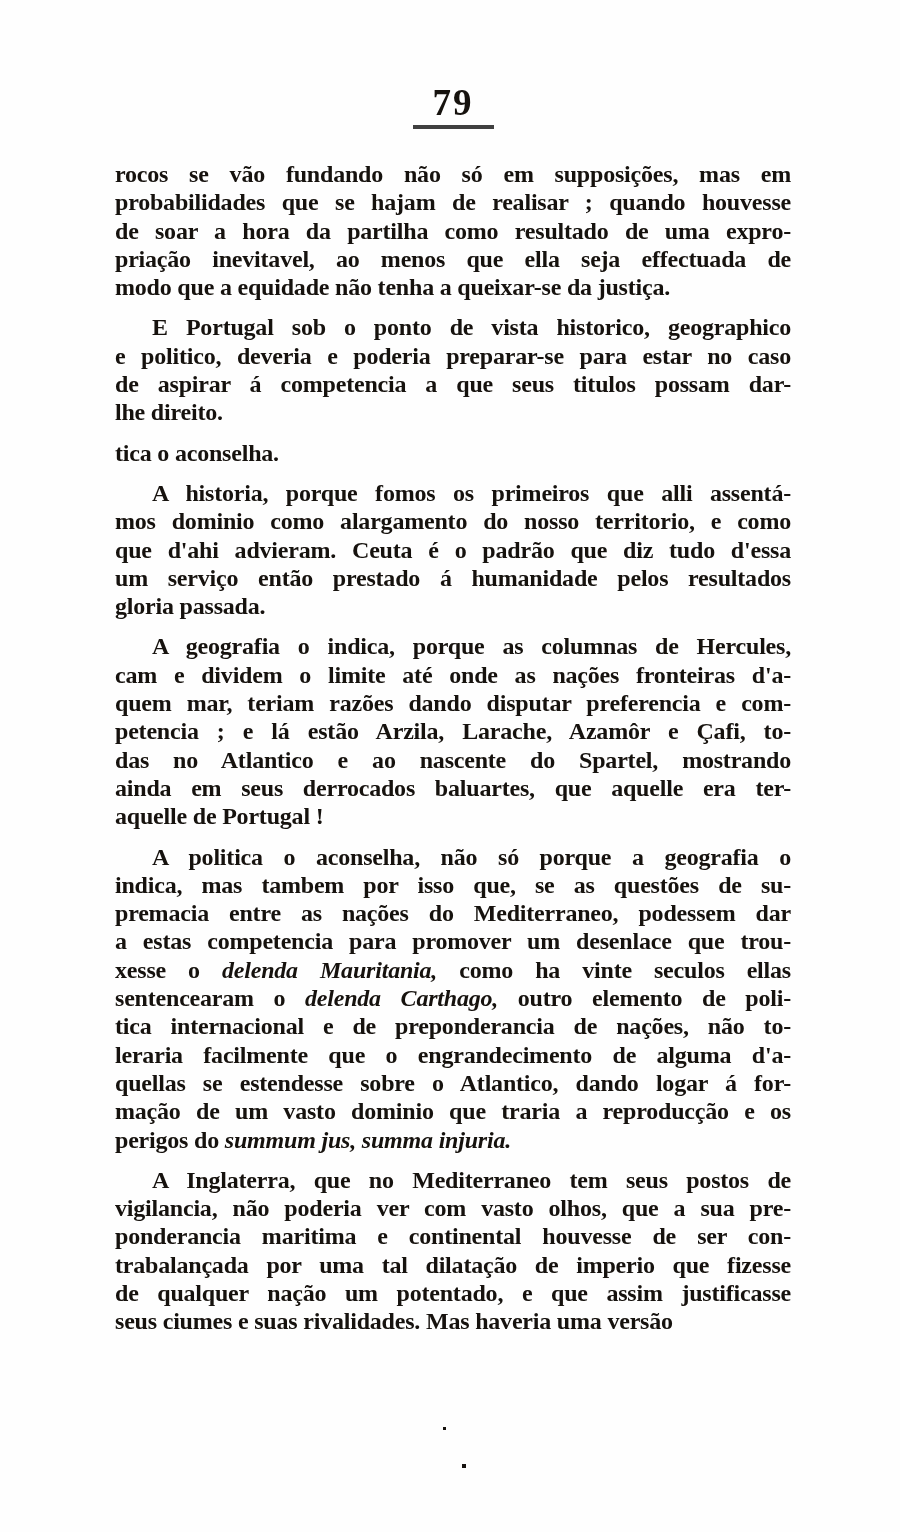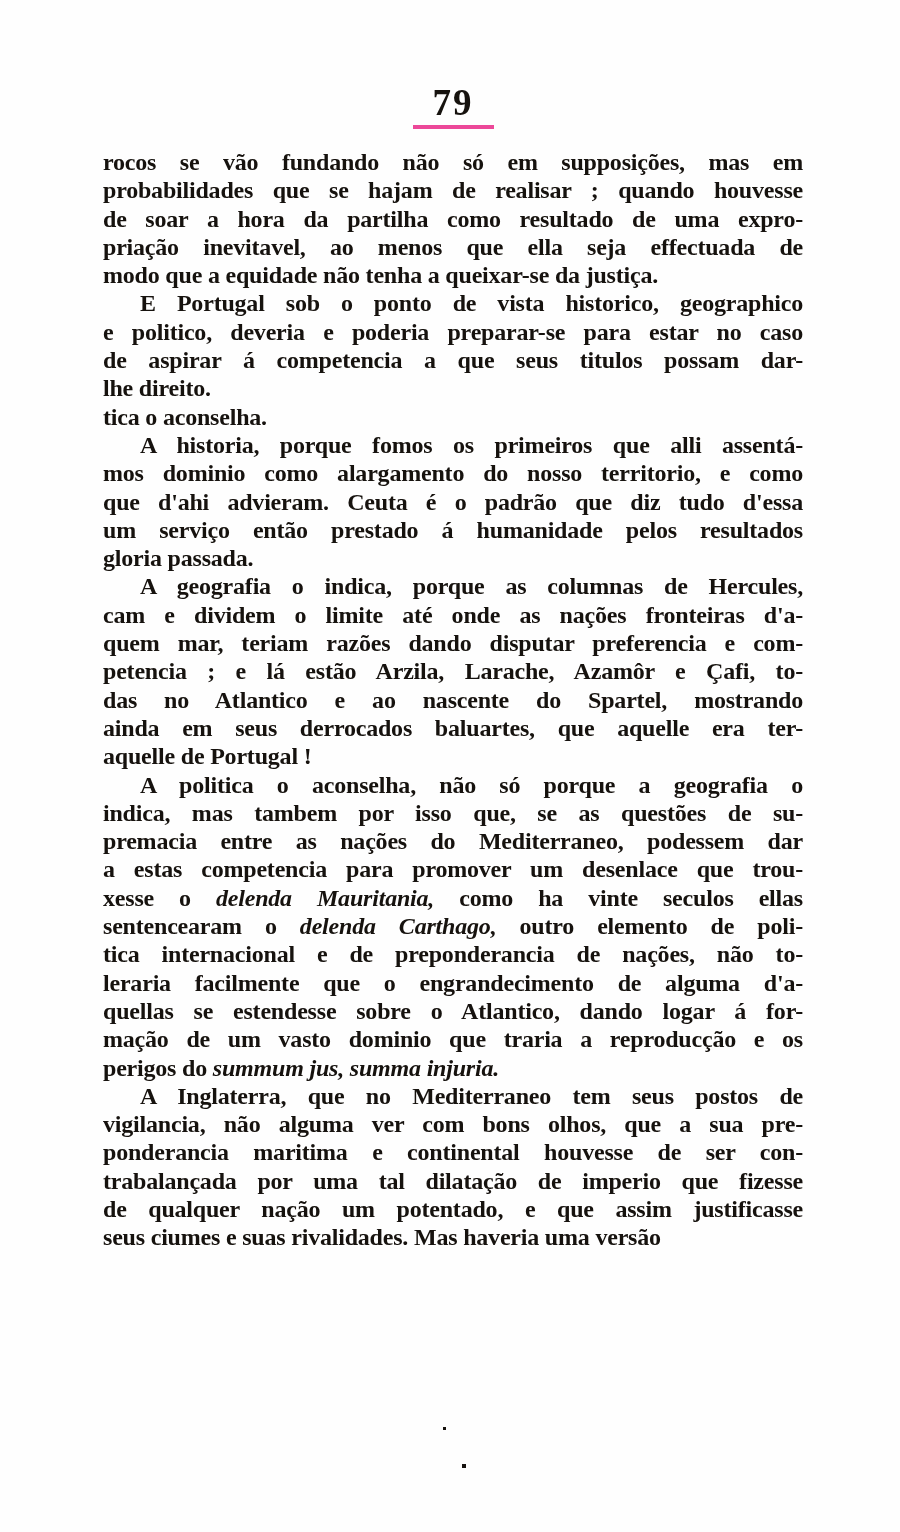--- a/index.html
+++ b/index.html
@@ -27,34 +27,34 @@
     width: 700px;
     text-align: center;
   }
   .pageno {
     display: inline-block;
     font-size: 37px;
     font-weight: bold;
     line-height: 1;
     letter-spacing: 2px;
     padding: 0 20px 4px 20px;
-    border-bottom: 4px solid #ec4899;
+    border-bottom: 4px solid #404040;
     color: #16120e;
   }
   .text-block {
     position: absolute;
     top: 148px;
     left: 103px;
     width: 700px;
     font-size: 24px;
     font-weight: bold;
     letter-spacing: -0.2px;
   }
   .para {
-    margin: 0;
+    margin: 12px;
   }
   .line {
     line-height: 28.3px;
     text-align: justify;
     text-align-last: justify;
   }
   .line.last {
     text-align-last: left;
   }
   .line.indent {
@@ -117,21 +117,21 @@
         <div class="line">xesse o <i>delenda Mauritania,</i> como ha vinte seculos ellas</div>
         <div class="line">sentencearam o <i>delenda Carthago,</i> outro elemento de poli-</div>
         <div class="line">tica internacional e de preponderancia de nações, não to-</div>
         <div class="line">leraria facilmente que o engrandecimento de alguma d'a-</div>
         <div class="line">quellas se estendesse sobre o Atlantico, dando logar á for-</div>
         <div class="line">mação de um vasto dominio que traria a reproducção e os</div>
         <div class="line last">perigos do <i>summum jus, summa injuria.</i></div>
       </div>
       <div class="para">
         <div class="line indent">A Inglaterra, que no Mediterraneo tem seus postos de</div>
-        <div class="line">vigilancia, não alguma ver com bons olhos, que a sua pre-</div>
+        <div class="line">vigilancia, não poderia ver com vasto olhos, que a sua pre-</div>
         <div class="line">ponderancia maritima e continental houvesse de ser con-</div>
         <div class="line">trabalançada por uma tal dilatação de imperio que fizesse</div>
         <div class="line">de qualquer nação um potentado, e que assim justificasse</div>
         <div class="line last">seus ciumes e suas rivalidades. Mas haveria uma versão</div>
       </div>
     </div>
   <div class="speck speck-1"></div>
   <div class="speck speck-2"></div>
 </div>
 

